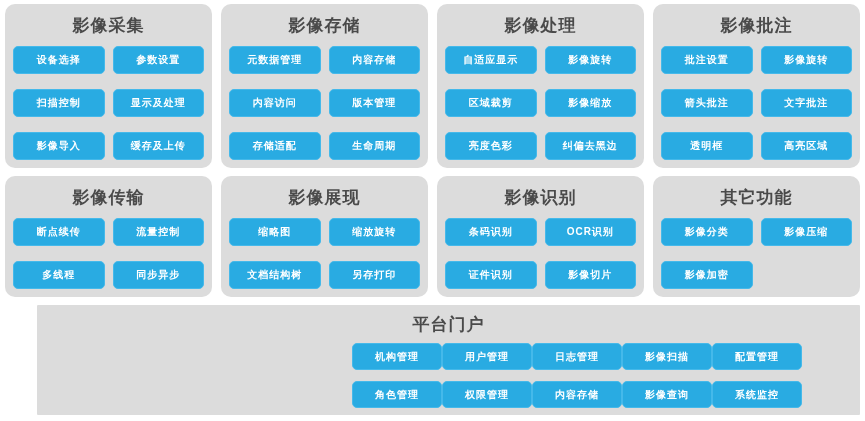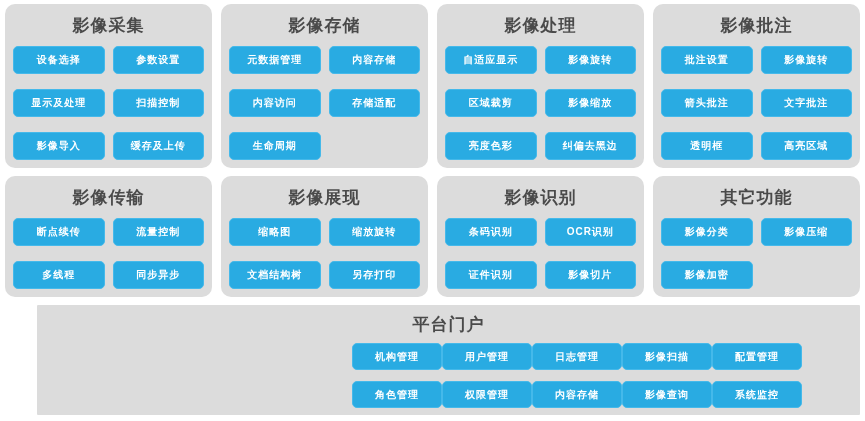--- a/index.html
+++ b/index.html
@@ -80,33 +80,34 @@
 
 <div class="board">
 
   <div class="mod-row r1">
 
     <section class="panel">
       <h2 class="panel-title">影像采集</h2>
       <div class="btn-grid">
         <button class="btn">设备选择</button>
         <button class="btn">参数设置</button>
+        <button class="btn">扫描控制</button>
         <button class="btn">显示及处理</button>
-        <button class="btn">扫描控制</button>
         <button class="btn">影像导入</button>
         <button class="btn">缓存及上传</button>
       </div>
     </section>
 
     <section class="panel">
       <h2 class="panel-title">影像存储</h2>
       <div class="btn-grid">
         <button class="btn">元数据管理</button>
         <button class="btn">内容存储</button>
         <button class="btn">内容访问</button>
+        <button class="btn">版本管理</button>
         <button class="btn">存储适配</button>
         <button class="btn">生命周期</button>
       </div>
     </section>
 
     <section class="panel">
       <h2 class="panel-title">影像处理</h2>
       <div class="btn-grid">
         <button class="btn">自适应显示</button>
         <button class="btn">影像旋转</button>

